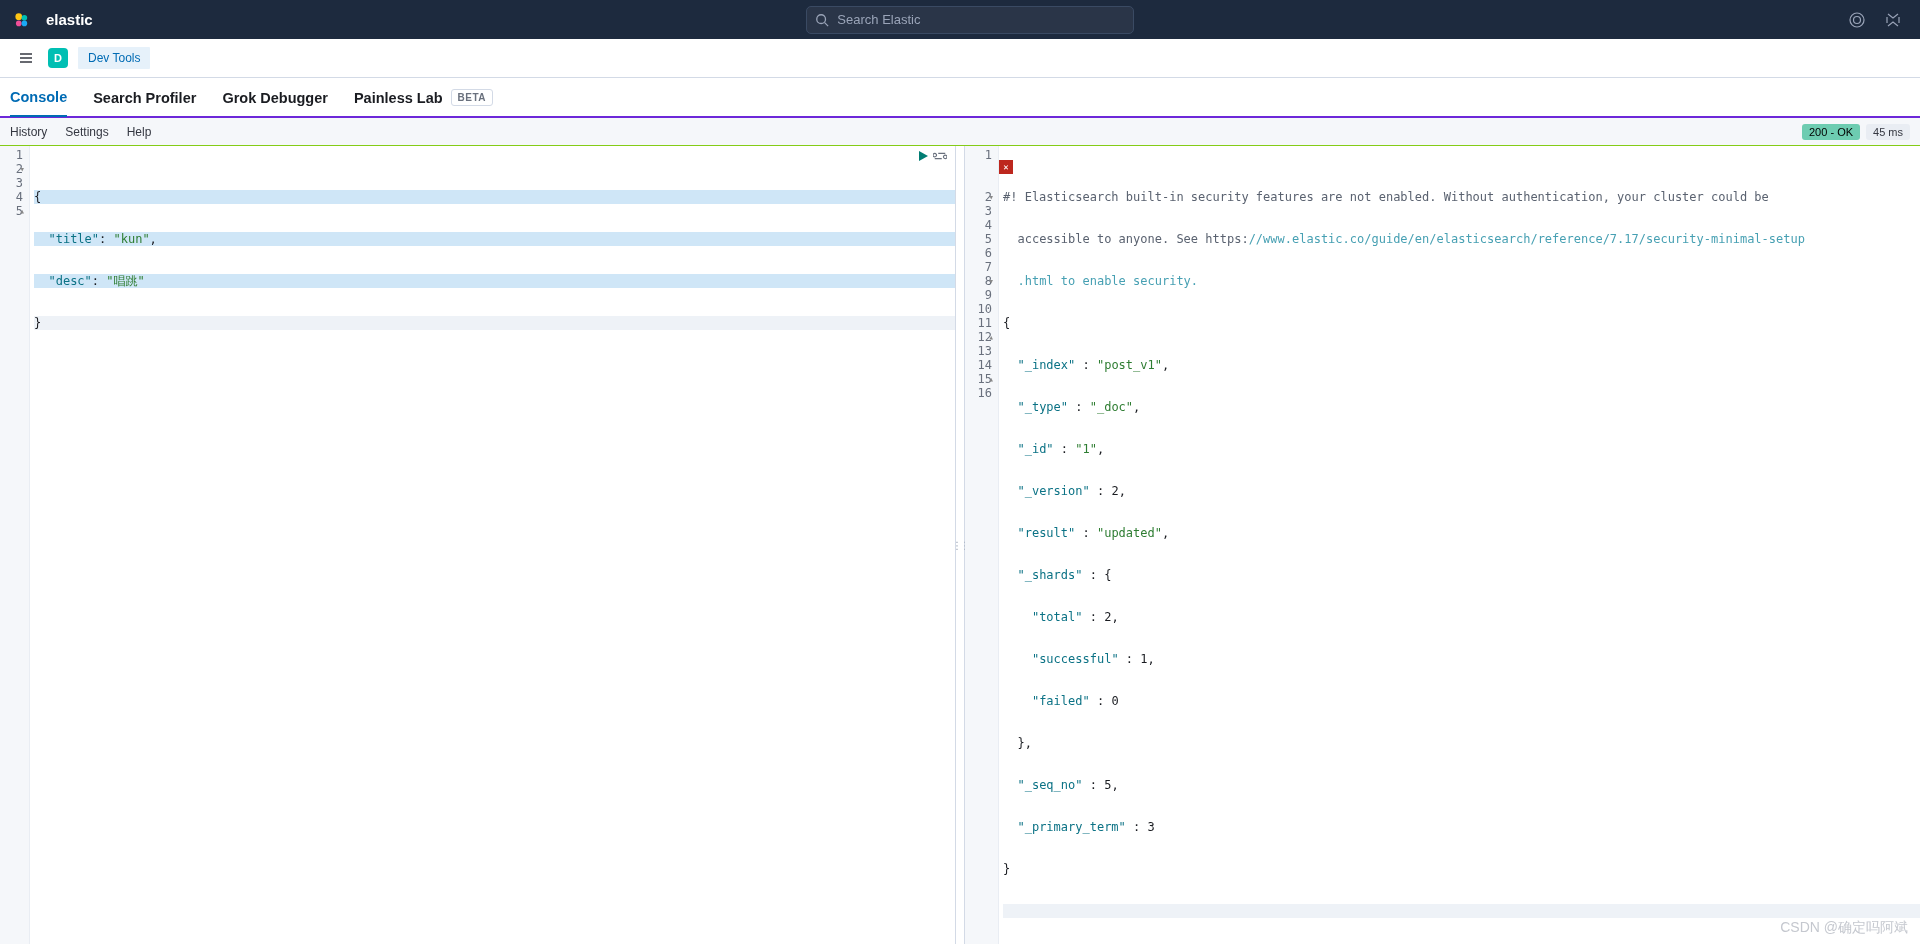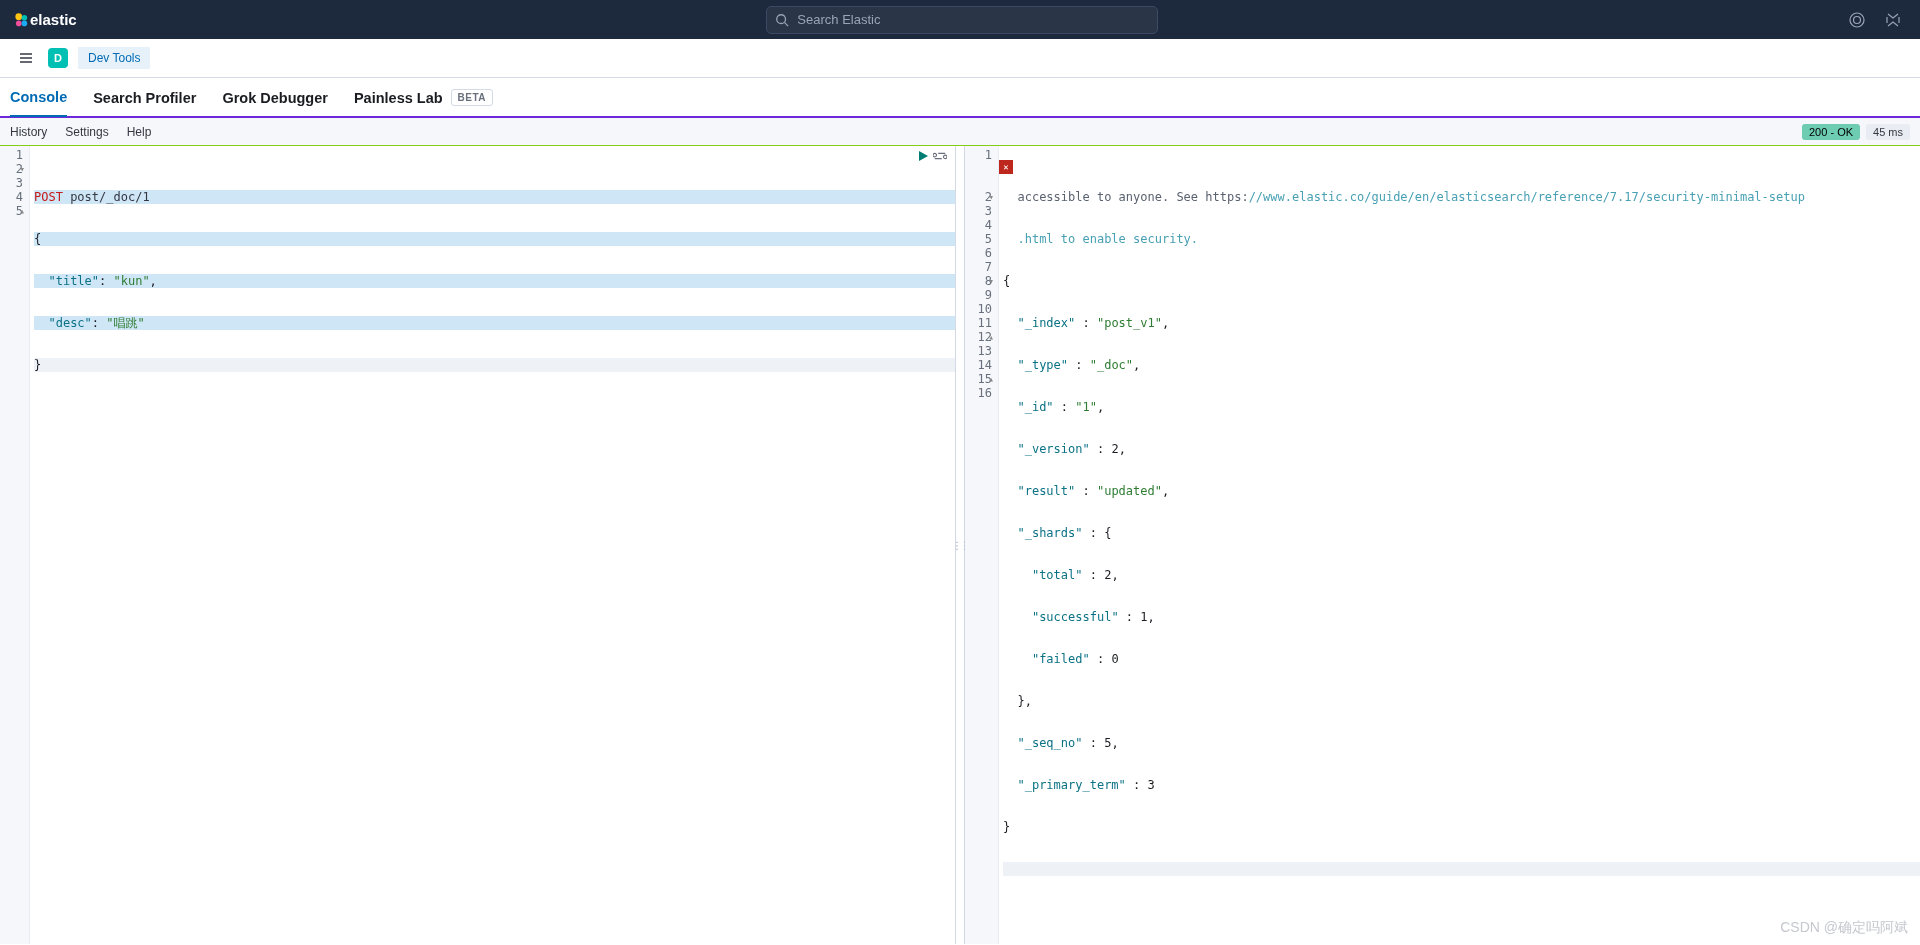--- a/index.html
+++ b/index.html
@@ -1,22 +1,22 @@
 <!DOCTYPE html>
 <html><head>
 <meta charset="utf-8">
 <style>
 * { margin: 0; padding: 0; box-sizing: border-box; }
 body { font-family: -apple-system, BlinkMacSystemFont, "Segoe UI", Helvetica, Arial, sans-serif; font-size: 14px; color: #343741; background: #fff; overflow: hidden; }
 
 .topbar { background: #1d2a3e; height: 39px; display: flex; align-items: center; padding: 0 12px; color: #fff; }
-.logo { display: flex; align-items: center; gap: 0; font-weight: 600; color: #fff; font-size: 15px; }
+.logo { display: flex; align-items: center; gap: 16px; font-weight: 600; color: #fff; font-size: 15px; }
 .logo-mark { width: 18px; height: 18px; position: relative; }
 .search-wrap { flex: 1; display: flex; justify-content: center; }
-.search-box { width: 392px; height: 28px; background: #2a3548; border: 1px solid #3a4a63; border-radius: 5px; display: flex; align-items: center; padding: 0 8px; gap: 8px; color: #9aa4b8; font-size: 13px; }
+.search-box { width: 328px; height: 28px; background: #2a3548; border: 1px solid #3a4a63; border-radius: 5px; display: flex; align-items: center; padding: 0 8px; gap: 8px; color: #9aa4b8; font-size: 13px; }
 .top-icons { display: flex; gap: 18px; padding-right: 6px; }
 .top-icon { width: 18px; height: 18px; color: #9aa4b8; cursor: pointer; display: flex; align-items: center; justify-content: center; }
 
 .crumb-bar { height: 39px; border-bottom: 1px solid #d3dae6; display: flex; align-items: center; padding: 0 14px; gap: 10px; }
 .menu-btn { width: 24px; height: 24px; display: flex; align-items: center; justify-content: center; cursor: pointer; }
 .space-badge { width: 20px; height: 20px; background: #00bfb3; border-radius: 4px; color: #fff; display: flex; align-items: center; justify-content: center; font-size: 11px; font-weight: 600; cursor: pointer; }
 .pill { background: #e6f1fa; color: #006bb4; font-size: 12px; padding: 4px 10px; border-radius: 1px; cursor: pointer; }
 
 .tabs { display: flex; gap: 26px; padding: 0 10px; border-bottom: 2px solid #6d28d9; }
 .tab { padding: 11px 0 10px; font-size: 14.5px; font-weight: 600; color: #1a1c21; cursor: pointer; display: flex; align-items: center; gap: 8px; }
@@ -142,21 +142,20 @@
     </div>
     <div class="code">
       <div class="action-icons">
         <span class="play-btn"><svg width="12" height="12" viewBox="0 0 12 12">
               <polygon points="2,1 11,6 2,11" fill="#017d73"></polygon>
             </svg></span>
         <span class="wrench-btn"><svg width="14" height="12" viewBox="0 0 16 12">
               <path d="M2 3 a2 2 0 1 0 0.01 0 M6 3 h8 M2 9 h8 M14 9 a2 2 0 1 0 -0.01 0" stroke="#69707d" stroke-width="1.3" fill="none"></path>
             </svg></span>
       </div>
-      <div class="cl hl"><span class="tok-method">POST</span><span> post/_doc/1</span></div>
       <div class="cl hl"><span class="tok-punc">{</span></div>
       <div class="cl hl">  <span class="tok-key">"title"</span><span class="tok-punc">: </span><span class="tok-str">"kun"</span><span class="tok-punc">,</span></div>
       <div class="cl hl">  <span class="tok-key">"desc"</span><span class="tok-punc">: </span><span class="tok-str">"唱跳"</span></div>
       <div class="cl cur-line"><span class="tok-punc">}</span></div>
     </div>
   </div>
 
   <div class="splitter">⋮⋮</div>
 
   <div class="pane">
@@ -175,20 +174,21 @@
       <div class="ln">10</div>
       <div class="ln">11</div>
       <div class="ln">12<span class="fold">▴</span></div>
       <div class="ln">13</div>
       <div class="ln">14</div>
       <div class="ln">15<span class="fold">▴</span></div>
       <div class="ln">16</div>
     </div>
     <div class="code">
       <span class="err-marker" style="top:14px">✕</span>
+      <div class="cl"><span class="tok-comment">#! Elasticsearch built-in security features are not enabled. Without authentication, your cluster could be </span></div>
       <div class="cl">  <span class="tok-comment">accessible to anyone. See https:</span><span class="tok-url">//www.elastic.co/guide/en/elasticsearch/reference/7.17/security-minimal-setup</span></div>
       <div class="cl">  <span class="tok-url">.html to enable security.</span></div>
       <div class="cl"><span class="tok-punc">{</span></div>
       <div class="cl">  <span class="tok-key">"_index"</span><span class="tok-punc"> : </span><span class="tok-str">"post_v1"</span><span class="tok-punc">,</span></div>
       <div class="cl">  <span class="tok-key">"_type"</span><span class="tok-punc"> : </span><span class="tok-str">"_doc"</span><span class="tok-punc">,</span></div>
       <div class="cl">  <span class="tok-key">"_id"</span><span class="tok-punc"> : </span><span class="tok-str">"1"</span><span class="tok-punc">,</span></div>
       <div class="cl">  <span class="tok-key">"_version"</span><span class="tok-punc"> : </span><span class="tok-num">2</span><span class="tok-punc">,</span></div>
       <div class="cl">  <span class="tok-key">"result"</span><span class="tok-punc"> : </span><span class="tok-str">"updated"</span><span class="tok-punc">,</span></div>
       <div class="cl">  <span class="tok-key">"_shards"</span><span class="tok-punc"> : {</span></div>
       <div class="cl">    <span class="tok-key">"total"</span><span class="tok-punc"> : </span><span class="tok-num">2</span><span class="tok-punc">,</span></div>

